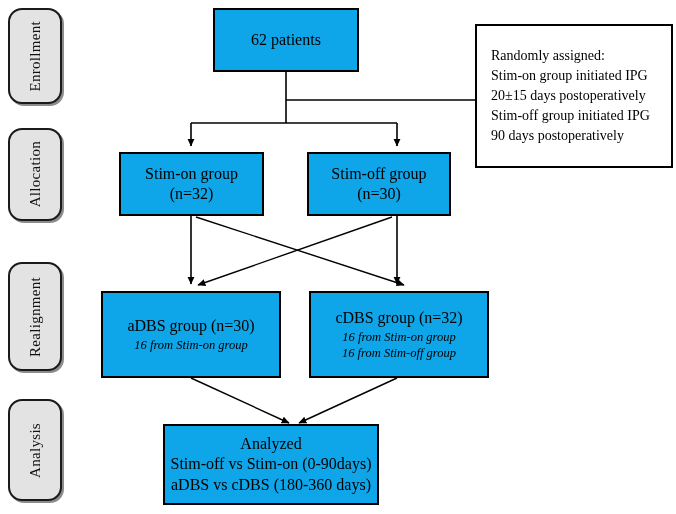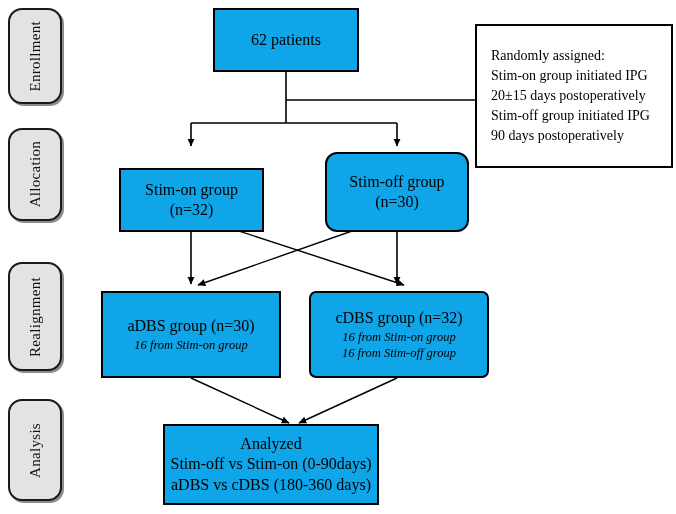--- a/index.html
+++ b/index.html
@@ -149,36 +149,36 @@
   </div>
 
   <div class="notebox" style="left:475px; top:24px; width:198px; height:144px;">
     <span class="ln">Randomly assigned:</span>
     <span class="ln">Stim-on group initiated IPG</span>
     <span class="ln">20±15 days postoperatively</span>
     <span class="ln">Stim-off group initiated IPG</span>
     <span class="ln">90 days postoperatively</span>
   </div>
 
-  <div class="fbox" style="left:119px; top:168px; width:145px; height:64px;">
+  <div class="fbox" style="left:119px; top:152px; width:145px; height:64px;">
     <span class="ln t-main">Stim-on group</span>
     <span class="ln t-main">(n=32)</span>
   </div>
 
-  <div class="fbox" style="left:325px; top:152px; width:144px; height:80px;border-radius:12px;">
+  <div class="fbox" style="left:307px; top:152px; width:144px; height:64px;">
     <span class="ln t-main">Stim-off group</span>
     <span class="ln t-main">(n=30)</span>
   </div>
 
   <div class="fbox" style="left:101px; top:291px; width:180px; height:87px;">
     <span class="ln t-main">aDBS group (n=30)</span>
     <span class="ln t-sub">16 from Stim-on group</span>
   </div>
 
-  <div class="fbox" style="left:309px; top:291px; width:180px; height:87px;border-radius:7px;">
+  <div class="fbox" style="left:309px; top:291px; width:180px; height:87px;">
     <span class="ln t-main">cDBS group (n=32)</span>
     <span class="ln t-sub">16 from Stim-on group</span>
     <span class="ln t-sub">16 from Stim-off group</span>
   </div>
 
   <div class="fbox" style="left:163px; top:424px; width:216px; height:81px;">
     <span class="ln t-main">Analyzed</span>
     <span class="ln t-main">Stim-off vs Stim-on (0-90days)</span>
     <span class="ln t-main">aDBS vs cDBS (180-360 days)</span>
   </div>

